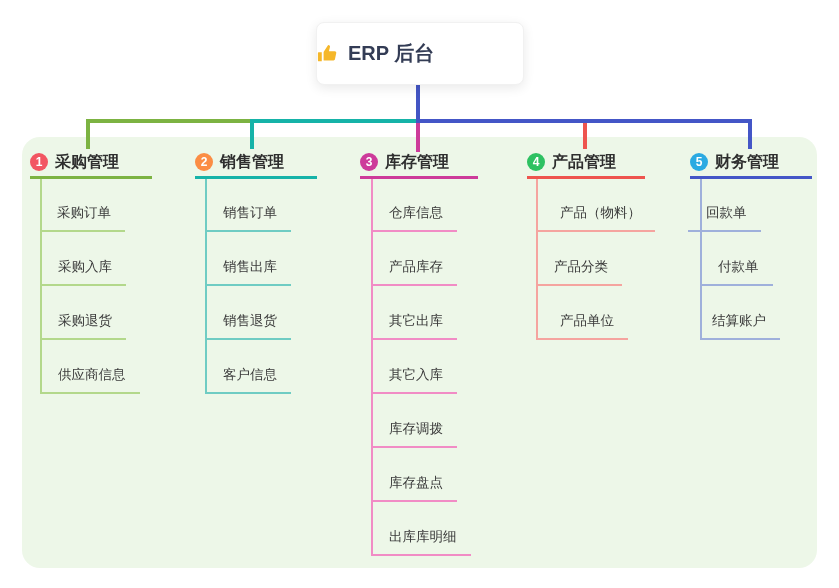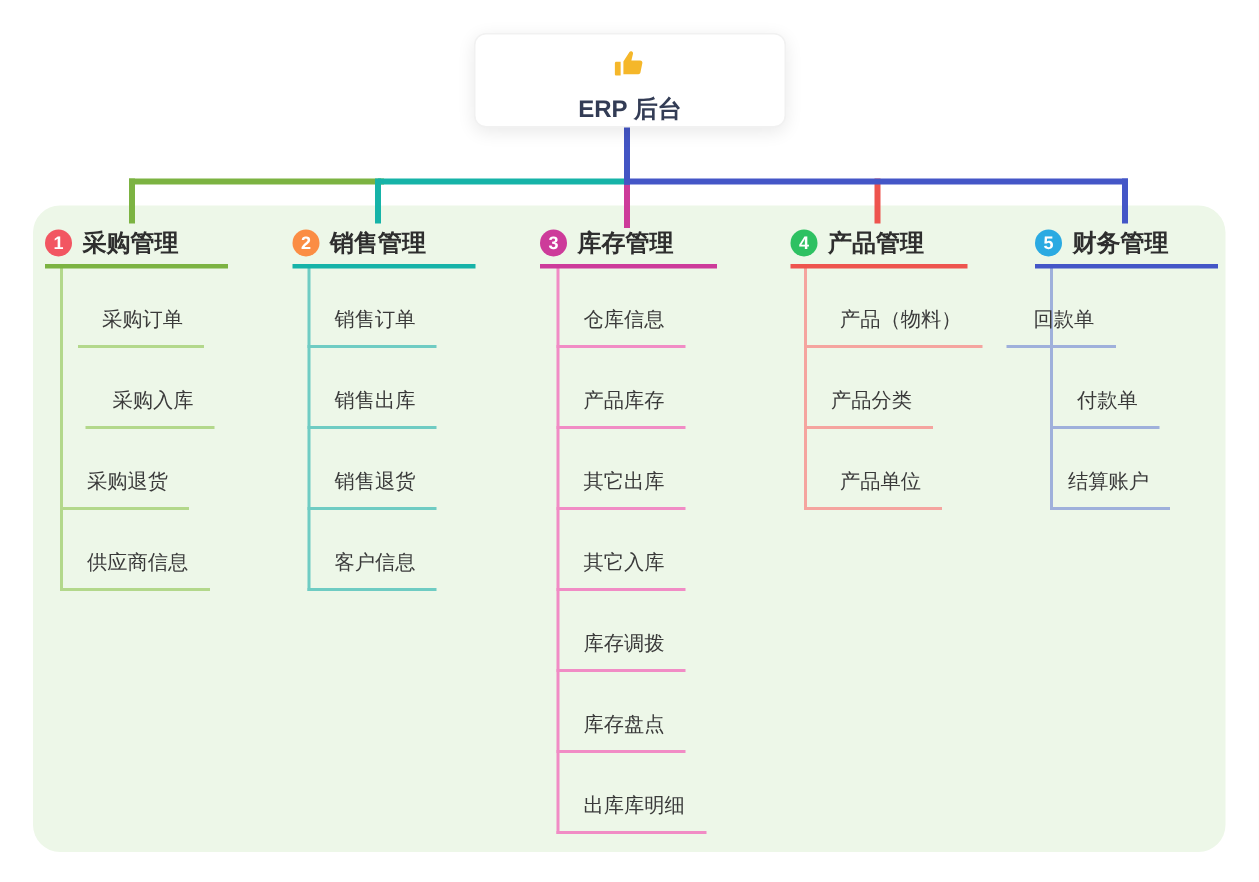--- a/index.html
+++ b/index.html
@@ -9,22 +9,22 @@
     background:#ffffff;
   }
   .panel{
     position:absolute;left:22px;top:137px;width:795px;height:431px;
     border-radius:18px;
   }
   .root-card{
     position:absolute;left:316px;top:22px;width:206px;height:61px;
     background:#ffffff;border:1px solid #f1f1f1;border-radius:8px;
     box-shadow:0 3px 12px rgba(0,0,0,.09);
-    display:flex;align-items:center;justify-content:flex-end;gap:9px;
-    font-size:16px;font-weight:600;color:#333c55;z-index:5;flex-direction:column;
+    display:flex;align-items:center;justify-content:flex-start;gap:9px;
+    font-size:20px;font-weight:600;color:#333c55;z-index:5;
   }
   .thumb{display:inline-flex;width:22px;height:22px;}
   .thumb svg{width:22px;height:22px;}
   .line{position:absolute;}
   .branch-header{
     position:absolute;top:150px;height:24px;padding-bottom:2px;
     display:flex;align-items:center;gap:7px;
     font-size:16px;font-weight:600;color:#2e2e2e;
     border-bottom:3px solid #000;z-index:3;white-space:nowrap;
   }
@@ -65,22 +65,22 @@
       <div class="line" style="left: 250px; top: 119px; width: 4px; height: 30px; background: rgb(22, 179, 168);"></div>
       <div class="line" style="left: 748px; top: 119px; width: 4px; height: 30px; background: rgb(68, 86, 199);"></div>
       <div class="line" style="left: 416px; top: 83px; width: 4px; height: 40px; background: rgb(67, 85, 196);"></div>
     </div>
   <div id="branches">
       <div class="branch-header" style="left: 30px; width: 122px; border-bottom-color: rgb(124, 179, 66);">
         <span class="badge" style="background: rgb(242, 86, 98);">1</span>
         <span>采购管理</span>
       </div>
       <div class="vline" style="left: 40px; top: 177px; height: 217px; background: rgb(179, 216, 139);"></div>
-      <div class="child-item" style="left: 52px; top: 203px; border-bottom-color: rgb(179, 216, 139); padding-left: 16px;">采购订单</div>
-      <div class="child-item" style="left: 40px; top: 257px; border-bottom-color: rgb(179, 216, 139); margin-left: 17px;">采购入库</div>
+      <div class="child-item" style="left: 41px; top: 203px; border-bottom-color: rgb(179, 216, 139); padding-left: 16px;">采购订单</div>
+      <div class="child-item" style="left: 40px; top: 257px; border-bottom-color: rgb(179, 216, 139);">采购入库</div>
       <div class="child-item" style="left: 40px; top: 311px; border-bottom-color: rgb(179, 216, 139);">采购退货</div>
       <div class="child-item" style="left: 40px; top: 365px; border-bottom-color: rgb(179, 216, 139);">供应商信息</div>
       <div class="branch-header" style="left: 195px; width: 122px; border-bottom-color: rgb(22, 179, 168);">
         <span class="badge" style="background: rgb(251, 141, 68);">2</span>
         <span>销售管理</span>
       </div>
       <div class="vline" style="left: 205px; top: 177px; height: 217px; background: rgb(111, 204, 195);"></div>
       <div class="child-item" style="left: 205px; top: 203px; border-bottom-color: rgb(111, 204, 195);">销售订单</div>
       <div class="child-item" style="left: 205px; top: 257px; border-bottom-color: rgb(111, 204, 195);">销售出库</div>
       <div class="child-item" style="left: 205px; top: 311px; border-bottom-color: rgb(111, 204, 195);">销售退货</div>
@@ -103,17 +103,17 @@
       </div>
       <div class="vline" style="left: 536px; top: 177px; height: 163px; background: rgb(245, 164, 159);"></div>
       <div class="child-item" style="left: 536px; top: 203px; border-bottom-color: rgb(245, 164, 159); padding-left: 24px;">产品（物料）</div>
       <div class="child-item" style="left: 536px; top: 257px; border-bottom-color: rgb(245, 164, 159); text-align: right;">产品分类</div>
       <div class="child-item" style="left: 536px; top: 311px; border-bottom-color: rgb(245, 164, 159); padding-left: 24px;">产品单位</div>
       <div class="branch-header" style="left: 690px; width: 122px; border-bottom-color: rgb(68, 86, 199);">
         <span class="badge" style="background: rgb(43, 170, 226);">5</span>
         <span>财务管理</span>
       </div>
       <div class="vline" style="left: 700px; top: 177px; height: 163px; background: rgb(159, 176, 219);"></div>
-      <div class="child-item" style="left: 671px; top: 203px; border-bottom-color: rgb(159, 176, 219);">回款单</div>
+      <div class="child-item" style="left: 688px; top: 203px; border-bottom-color: rgb(159, 176, 219);">回款单</div>
       <div class="child-item" style="left: 700px; top: 257px; border-bottom-color: rgb(159, 176, 219);">付款单</div>
       <div class="child-item" style="left: 700px; top: 311px; border-bottom-color: rgb(159, 176, 219); padding-left: 12px;">结算账户</div>
     </div>
 </div>
 
 </body></html>

